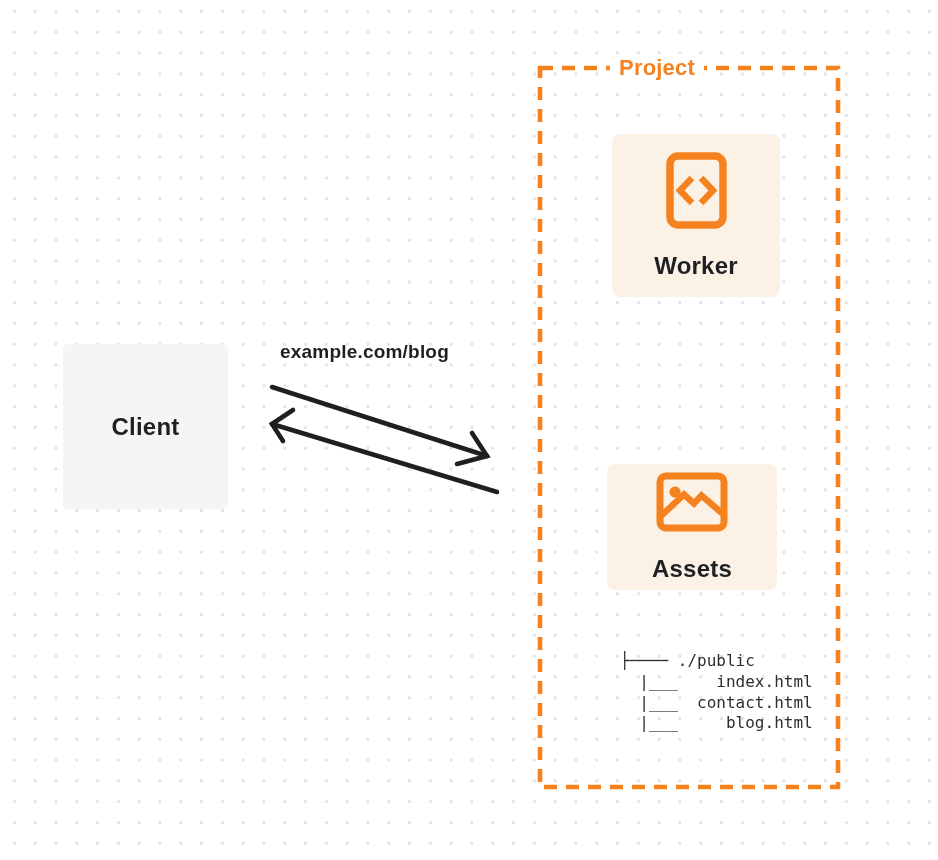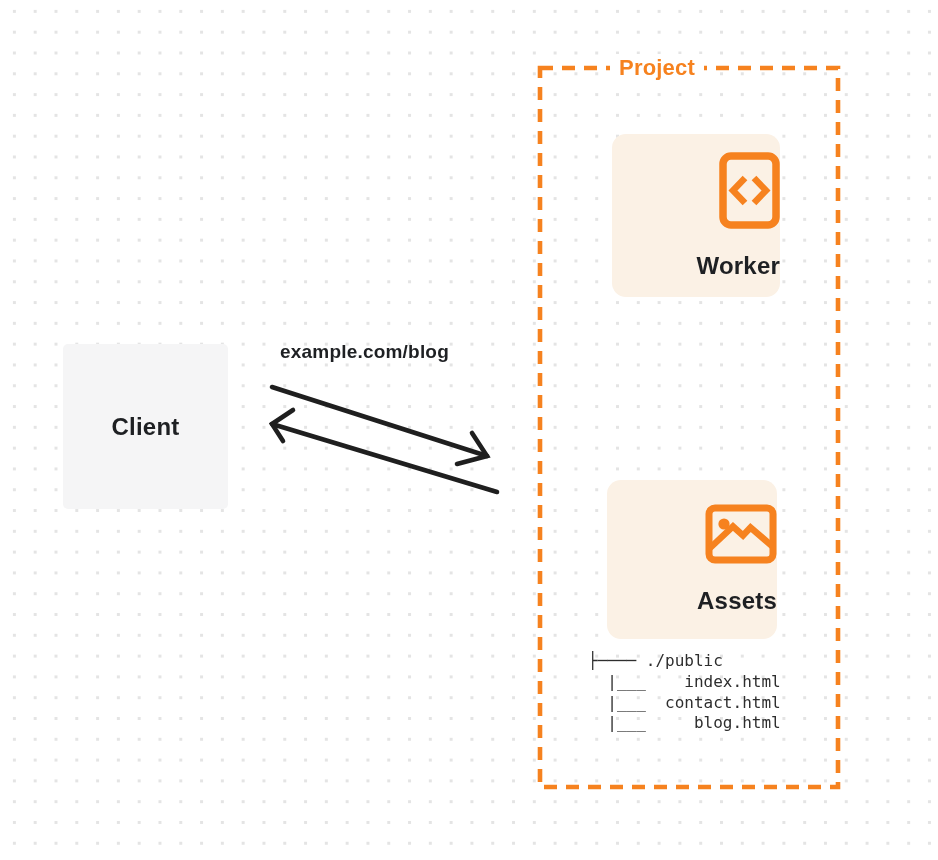--- a/index.html
+++ b/index.html
@@ -34,37 +34,37 @@
   }
   .project-label{
     position:absolute;left:657px;top:68px;
     transform:translate(-50%,-50%);
     font-size:22px;font-weight:700;color:var(--accent);
     background:#ffffff;padding:1px 9px;letter-spacing:.2px;
     white-space:nowrap;
   }
   .card{
     position:absolute;
-    background:var(--card_bg);border-radius:14px;
-    display:flex;flex-direction:column;align-items:flex-end;justify-content:center;
+    background:var(--card_bg);border-radius:8px;
+    display:flex;flex-direction:column;align-items:center;justify-content:center;
     gap:23px;
   }
   .card.worker{left:612px;top:134px;width:168px;height:163px;}
-  .card.assets{left:607px;top:480px;width:170px;height:159px;}
+  .card.assets{left:607px;top:464px;width:170px;height:126px;}
   .card-label{font-size:24px;font-weight:700;color:var(--text);letter-spacing:.2px;}
   .icon{display:block;}
   .icon .stroke{fill:none;stroke:var(--accent);stroke-linejoin:miter;}
   .icon .fill{fill:var(--accent);}
   .tree{
     position:absolute;left:588px;top:651px;margin:0;
     font-family:"DejaVu Sans Mono", monospace;
     font-size:16px;line-height:20.8px;color:var(--tree_text);
     white-space:pre;
   }
-  .tree span{display:block;}
+  .tree span{display:block;margin-left:32px;}
 </style>
 </head>
 <body>
 
 <div class="canvas">
 
   <svg class="layer" viewBox="0 0 938 860" aria-hidden="true">
     <rect class="project-border" x="540" y="68" width="298" height="719"></rect>
     <path class="arrow-line" d="M272 387 L487 456"></path>
     <path class="arrow-head" d="M472 433 L487 456 L457 464"></path>

